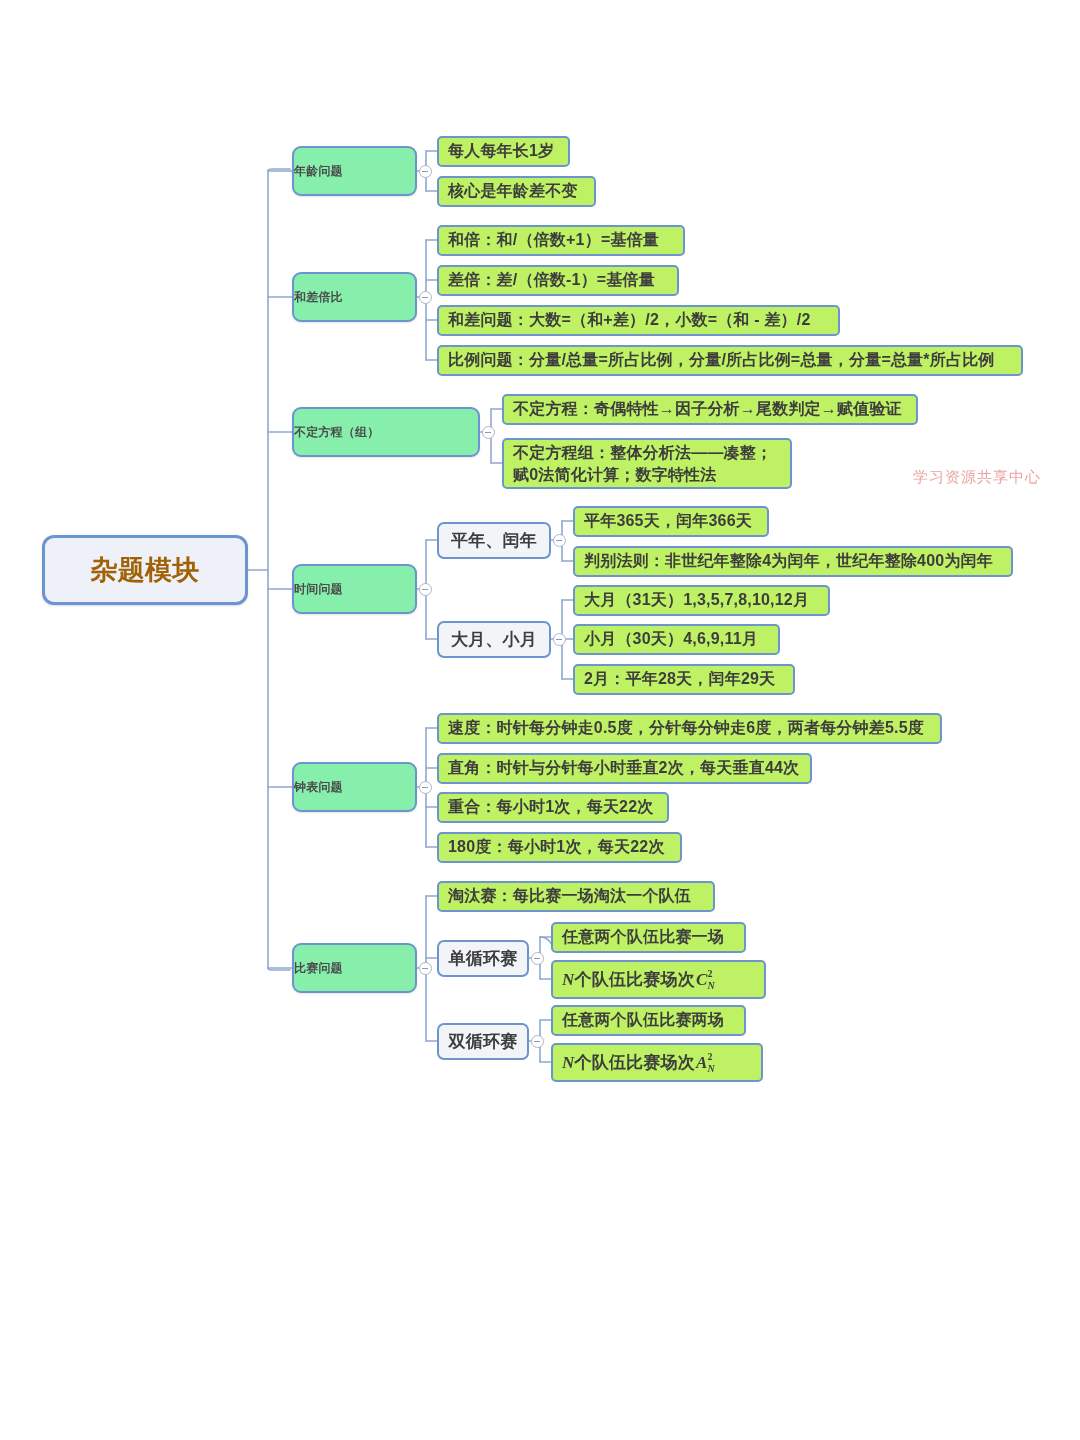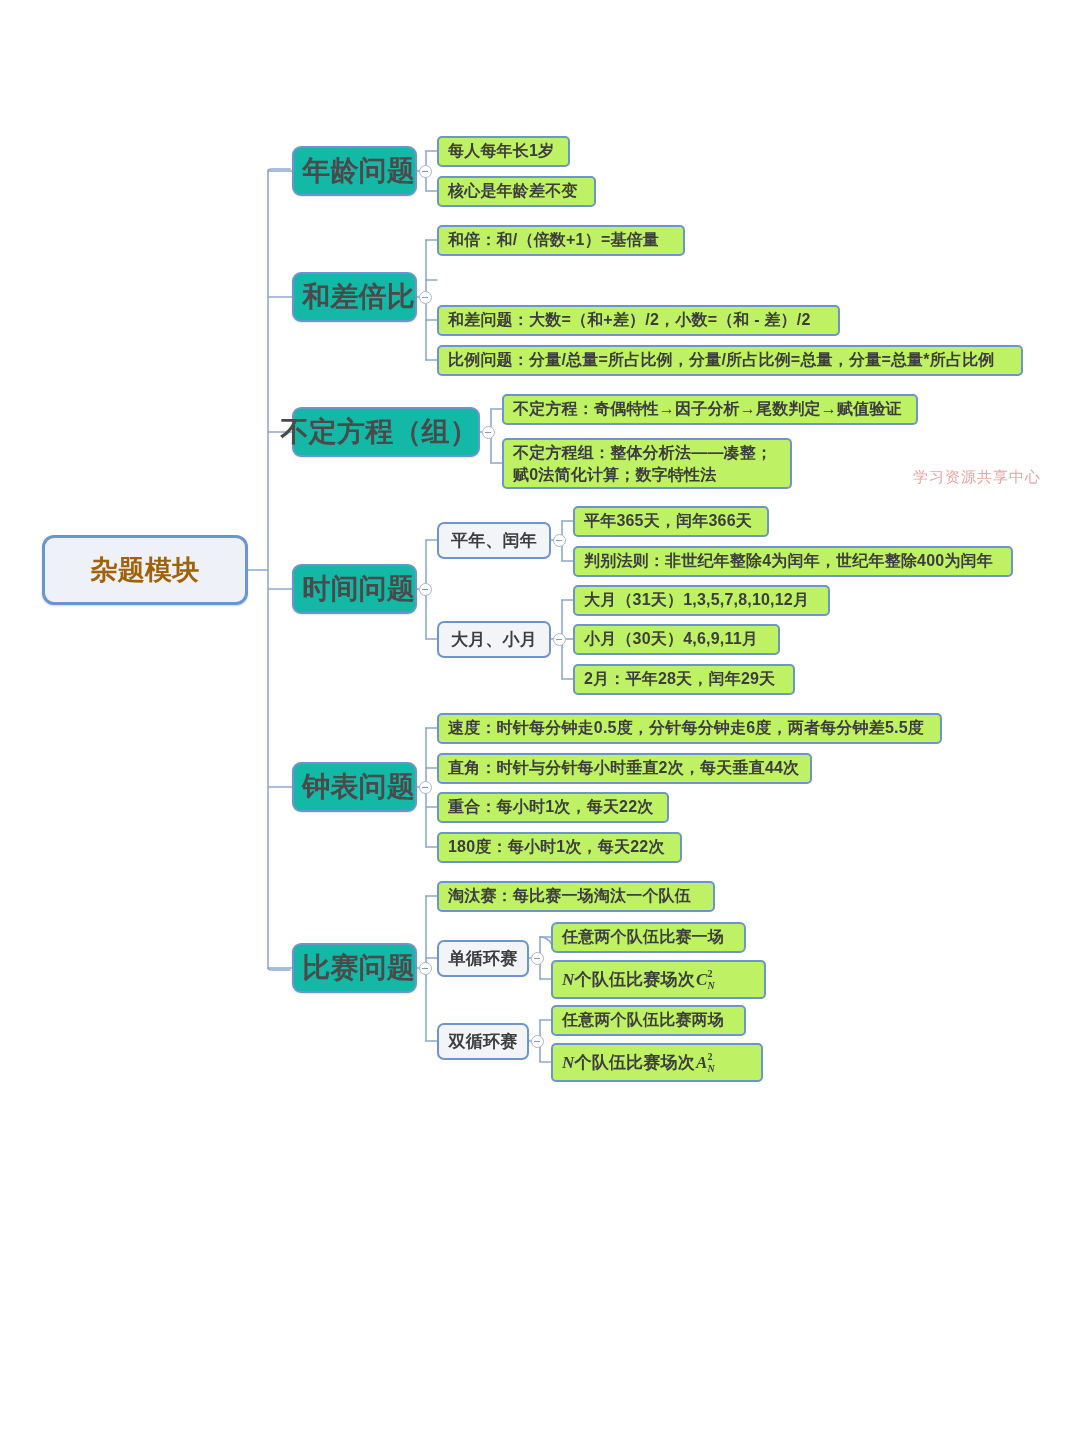--- a/index.html
+++ b/index.html
@@ -43,27 +43,27 @@
     border: 3px solid #6c95cf;
     border-radius: 12px;
     color: #a16207;
     font-size: 27px;
     font-weight: 700;
     justify-content: center;
     box-shadow: 0 1px 2px rgba(80,110,160,0.25);
   }
   
   .node.topic {
-    background: #14b8a6;
+    background: #86efac;
     border: 2.5px solid #6c95cf;
     border-radius: 9px;
     color: #4a4a4a;
-    font-size: 28px;
+    font-size: 12px;
     font-weight: 600;
-    justify-content: flex-end;
+    justify-content: flex-start;
     box-shadow: 0 1px 2px rgba(120,120,120,0.2);
   }
   
   .node.mid {
     background: #f2f4f8;
     border: 2.5px solid #6c95cf;
     border-radius: 7px;
     font-size: 17px;
     font-weight: 600;
     color: #3d3d3d;
@@ -242,20 +242,23 @@
   </div>
 
   <div class="node topic" style="left:292px; top:272px; width:125px; height:50px;">
     <span>和差倍比</span>
   </div>
   <div class="toggle" style="left:419px; top:291px;"></div>
 
   <div class="node leaf" style="left:437px; top:225px; width:248px; height:31px;">
     <span>和倍：和/（倍数+1）=基倍量</span>
   </div>
+  <div class="node leaf" style="left:437px; top:265px; width:242px; height:31px;">
+    <span>差倍：差/（倍数-1）=基倍量</span>
+  </div>
   <div class="node leaf" style="left:437px; top:305px; width:403px; height:31px;">
     <span>和差问题：大数=（和+差）/2，小数=（和 - 差）/2</span>
   </div>
   <div class="node topic" style="left:292px; top:407px; width:188px; height:50px;">
     <span>不定方程（组）</span>
   </div>
 
   <div class="node leaf" style="left:437px; top:345px; width:586px; height:31px;">
     <span>比例问题：分量/总量=所占比例，分量/所占比例=总量，分量=总量*所占比例</span>
   </div>
@@ -326,21 +329,21 @@
 
   <div class="node leaf" style="left:437px; top:881px; width:278px; height:31px;">
     <span>淘汰赛：每比赛一场淘汰一个队伍</span>
   </div>
 
   <div class="node mid" style="left:437px; top:940px; width:92px; height:37px;">
     <span>单循环赛</span>
   </div>
   <div class="toggle" style="left:531px; top:952px;"></div>
 
-  <div class="node leaf" style="left:551px; top:922px; width:195px; height:31px;border-radius:6px;">
+  <div class="node leaf" style="left:551px; top:922px; width:195px; height:31px;">
     <span>任意两个队伍比赛一场</span>
   </div>
   <div class="node leaf math" style="left:551px; top:960px; width:215px; height:39px;">
     <span class="mathvar">N</span>
       <span>个队伍比赛场次</span>
       <span class="comb"><span>C</span><sup>2</sup><sub>N</sub></span>
   </div>
 
   <div class="node mid" style="left:437px; top:1023px; width:92px; height:37px;">
     <span>双循环赛</span>

